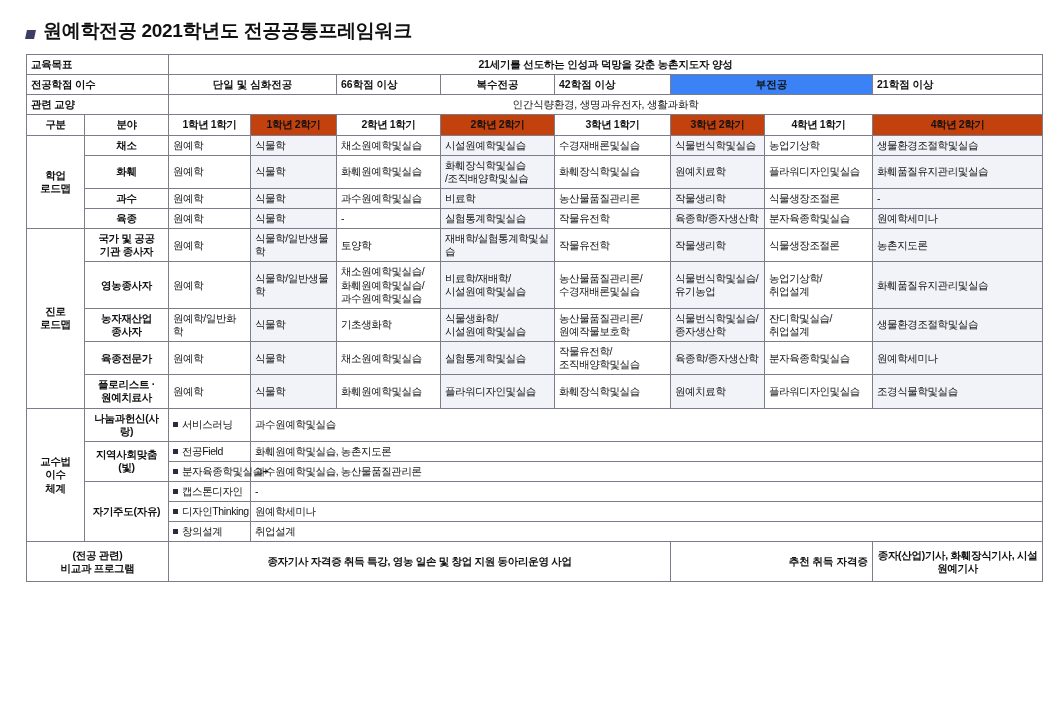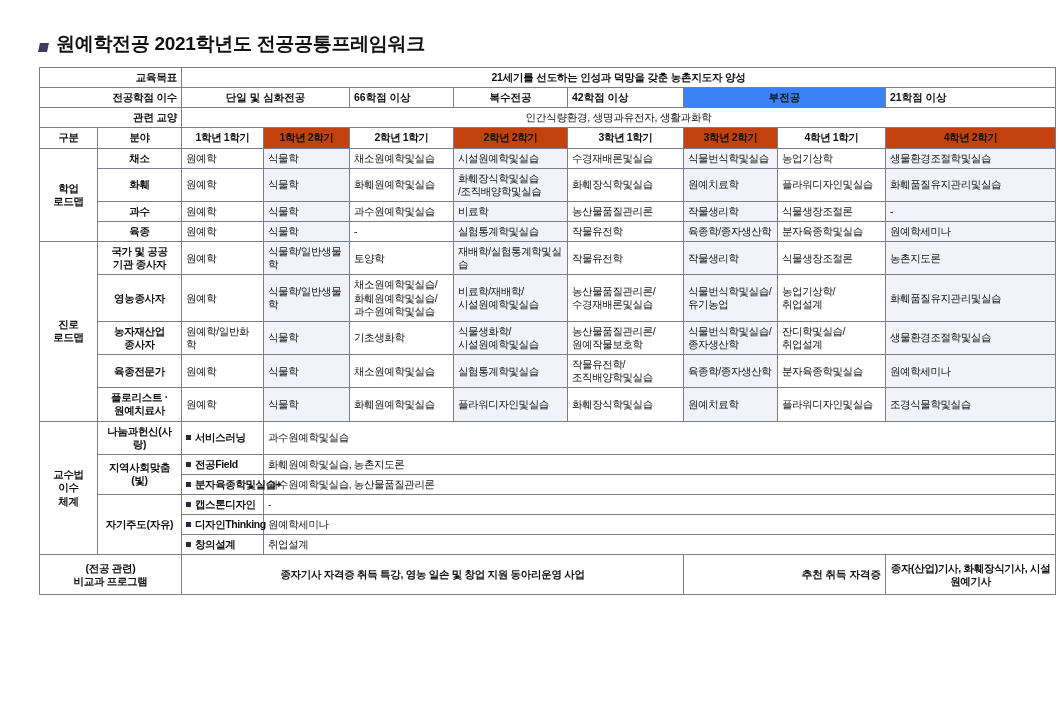--- a/index.html
+++ b/index.html
@@ -9,21 +9,21 @@
     height: 713px;
     background: #ffffff;
     font-family: "Liberation Sans", sans-serif;
     color: #111;
     -webkit-font-smoothing: antialiased;
   }
   #page {
     position: relative;
     width: 1060px;
     height: 713px;
-    padding: 17px;
+    padding: 4px;
   }
   
   .title-row {
     display: flex;
     align-items: center;
     gap: 8px;
     padding: 14px 0 10px 22px;
   }
   .title-bullet {
     width: 9px; height: 9px;
@@ -47,21 +47,21 @@
   table.fw td {
     border: 1px solid #7c7c8a;
     font-size: 10.5px;
     padding: 3px 4px;
     vertical-align: middle;
     line-height: 1.25;
     background: #ffffff;
   }
   .hdr-label {
     background: #c9ccdd;
-    text-align: right;
+    text-align: left;
     font-weight: bold;
     font-size: 11.5px;
     letter-spacing: -0.2px;
   }
   .goal-cell {
     text-align: center;
     font-weight: bold;
     font-size: 13px;
     letter-spacing: -0.2px;
     padding: 7px 4px;
@@ -118,21 +118,21 @@
   .cell.shade { background: #f2f3f8; }
   
   .tm-group {
     text-align: center;
     font-weight: bold;
     font-size: 11px;
     letter-spacing: -0.3px;
   }
   .tm-item {
     font-size: 10px;
-    font-weight: bold;
+    font-weight: normal;
     padding-left: 8px;
     letter-spacing: -0.4px;
     white-space: nowrap;
     margin-left: 28px;
   }
   .tm-item .sq {
     display: inline-block;
     width: 5px; height: 5px;
     background: #2b2b40;
     margin-right: 4px;

